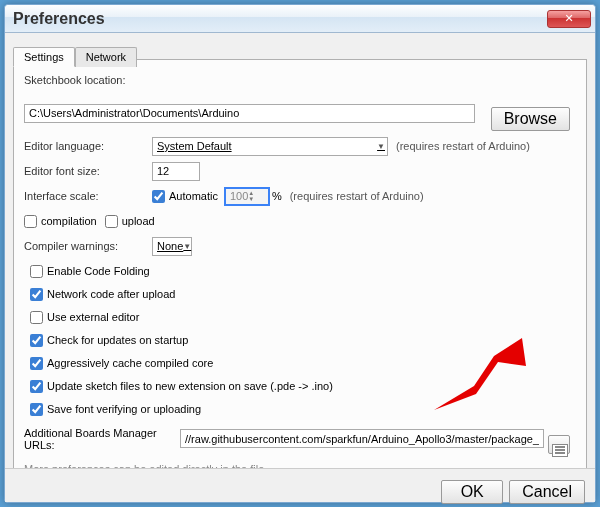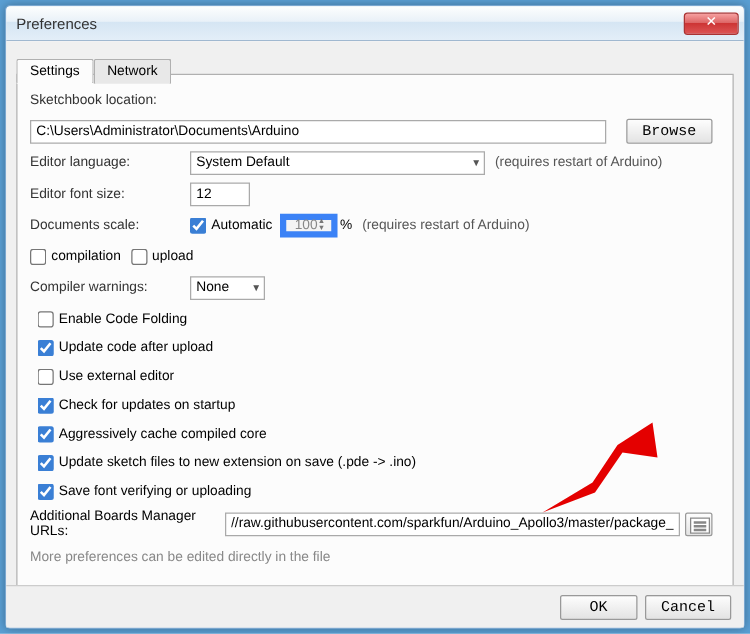--- a/index.html
+++ b/index.html
@@ -25,21 +25,21 @@
   }
   .titlebar {
     height: 28px;
     background: linear-gradient(to bottom, #fdfefe 0%, #e9f1f8 45%, #d5e5f3 46%, #e3eef8 100%);
     border-bottom: 1px solid #a0b8d0;
     display: flex;
     align-items: center;
     padding: 0 4px 0 8px;
     border-radius: 4px 4px 0 0;
   }
-  .titlebar .title { flex: 1; font-size: 12px; color: #333; }
+  .titlebar .title { flex: 1; font-size: 16px; color: #333; font-weight: bold; }
   .close-btn {
     width: 44px; height: 18px;
     background: linear-gradient(to bottom, #f6a0a0 0%, #d66 45%, #c33 46%, #d55 100%);
     border: 1px solid #a33;
     border-radius: 3px;
     color: #fff;
     font-size: 11px;
     text-align: center;
     line-height: 15px;
     cursor: pointer;
@@ -83,45 +83,47 @@
     height: 19px;
     padding: 1px 4px;
     font-size: 11px;
     font-family: inherit;
   }
   .full { flex: 1; }
   .btn {
     border: 1px solid #999;
     background: linear-gradient(to bottom, #fdfdfd, #e3e3e3);
     padding: 2px 12px;
-    font-size: 12px;
+    font-size: 16px;
     cursor: pointer;
     border-radius: 2px;
-    font-family: Liberation Mono, monospace;
+    font-family: Liberation Sans, sans-serif;
+    margin-top: 12px;
   }
   .small-btn { padding: 1px 3px; width: 22px; height: 19px; }
   .combo {
     display: flex; align-items: center;
     border: 1px solid #aaa; background: #fff;
     height: 19px; padding: 0 2px 0 4px;
     width: 236px;
     justify-content: space-between;
-  }
-  .combo.sm { width: 60px; }
+    text-decoration: underline;
+  }
+  .combo.sm { width: 40px; }
   .tri { font-size: 8px; color: #555; }
   .chk { width: 13px; height: 13px; margin: 0 4px 0 0; accent-color: #3a7fd5; }
   .muted { color: #888; }
   .checks { margin: 4px 0 4px 6px; }
   .checks .row { margin-bottom: 3px; }
   .hint { margin-left: 8px; color: #555; white-space: nowrap; }
   .spin {
     display: flex; align-items: center;
-    border: 5px solid #3b82f6; height: 19px; width: 46px;
+    border: 2px solid #3b82f6; height: 19px; width: 46px;
     background: #f4f4f4; color: #888; padding: 0 2px 0 4px;
-    justify-content: center;
+    justify-content: flex-start;
   }
   .spinarrows { display: flex; flex-direction: column; font-size: 6px; line-height: 6px; color: #777; }
   .footer {
     height: 34px;
     border-top: 1px solid #ccc;
     background: #f0f0f0;
     display: flex;
     justify-content: flex-end;
     align-items: center;
     padding: 0 10px;
@@ -179,21 +181,21 @@
         </div>
         <span class="hint">(requires restart of Arduino)</span>
       </div>
 
       <div class="row">
         <span class="lbl">Editor font size:</span>
         <input class="textfield" style="width: 48px;" value="12">
       </div>
 
       <div class="row">
-        <span class="lbl">Documents scale:</span>
+        <span class="lbl">Interface scale:</span>
         <input type="checkbox" class="chk" checked="" style="">
         <span>Automatic</span>
         <div class="spin" style="margin-left:6px">
           <span>100</span>
           <span class="spinarrows">
             <span>▲</span>
               <span>▼</span>
           </span>
         </div>
         <span style="margin-left:2px">%</span>
@@ -215,21 +217,21 @@
         </div>
       </div>
 
       <div class="checks">
         <div class="row">
             <input type="checkbox" class="chk" style="">
             <span>Enable Code Folding</span>
           </div>
         <div class="row">
             <input type="checkbox" class="chk" checked="" style="">
-            <span>Update code after upload</span>
+            <span>Network code after upload</span>
           </div>
         <div class="row">
             <input type="checkbox" class="chk" style="">
             <span>Use external editor</span>
           </div>
         <div class="row">
             <input type="checkbox" class="chk" checked="" style="">
             <span>Check for updates on startup</span>
           </div>
         <div class="row">

